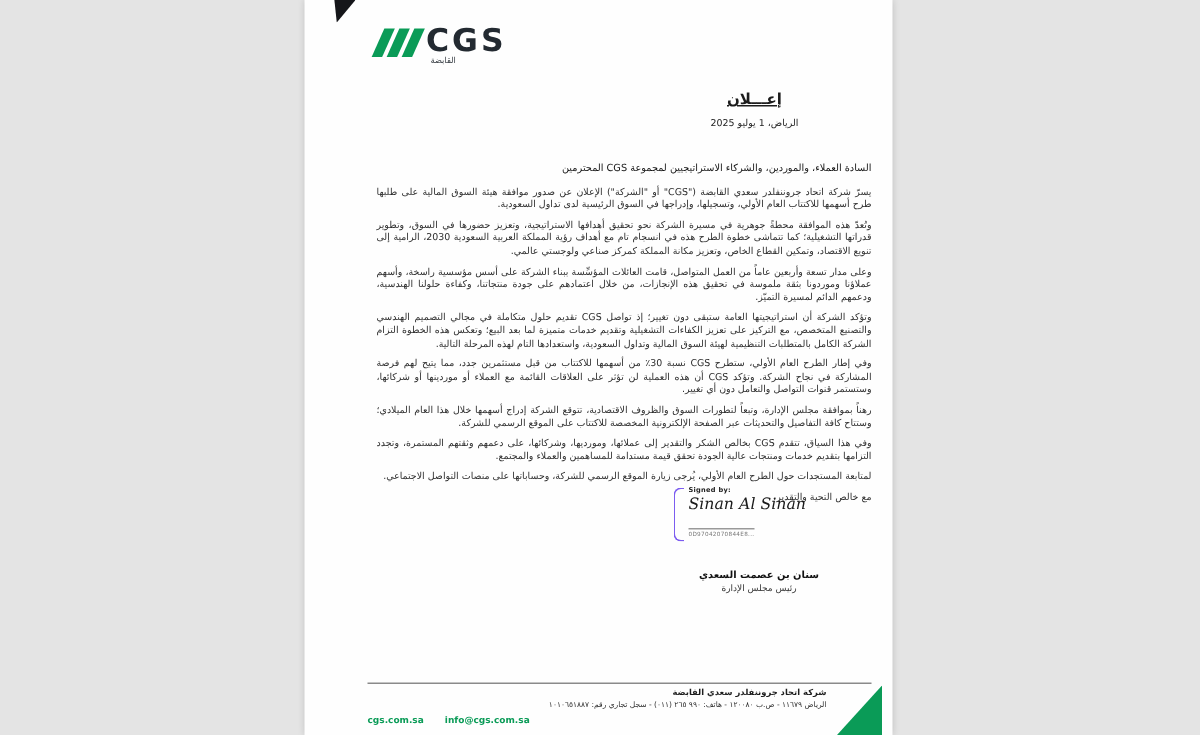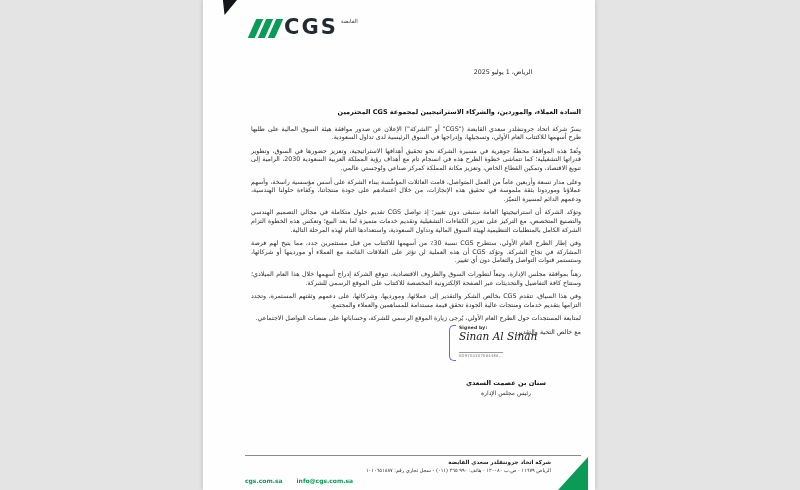--- a/index.html
+++ b/index.html
@@ -14,36 +14,36 @@
   
   .corner-tri {
     position:absolute; left:18px; top:0; width:16px; height:15px;
     background:#15161a; clip-path:polygon(12% 0, 100% 0, 22% 100%);
   }
 
   
   .logo { position:absolute; left:49px; top:17px; display:flex; align-items:flex-start; }
   .slashes { display:flex; gap:3px; margin-top:2px; margin-right:5px; }
   .slash { width:7px; height:19px; background:var(--green); transform:skewX(-24deg); }
-  .logo-textcol { display:flex; }
+  .logo-textcol { display:flex; flex-direction:column; }
   .logo-word { font-size:21px; font-weight:bold; letter-spacing:2px; color:#232a31; line-height:20px; font-family:"DejaVu Sans", sans-serif; }
   .logo-sub { font-size:5.5px; color:#3a4046; margin-top:1px; margin-left:3px; }
 
   
   .title-wrap { position:absolute; left:300px; top:61px; transform:translateX(-50%); text-align:center; direction:rtl; width:160px; }
   .doc-title { font-size:10px; font-weight:bold; color:#1c1c1c; text-decoration:underline; letter-spacing:1px; }
   .doc-date { font-size:6.3px; color:#222; margin-top:7px; }
 
   
   .content {
     position:absolute; top:108px; right:14px; left:48px;
     direction:rtl; text-align:justify; color:#2b2b2b;
     font-size:6.3px; line-height:8.6px;
   }
-  .salutation { font-weight:bold; font-size:6.5px; color:#111; margin-bottom:8px; text-align:right; }
+  .salutation { font-weight:normal; font-size:6.5px; color:#111; margin-bottom:8px; text-align:right; }
   .para { margin-bottom:5px; }
   .closing { margin-top:3px; text-align:right; }
 
   
   .sig { position:absolute; width:110px; }
   .sig-1 { left:46px;  top:327px; }
   .sig-2 { left:248px; top:320px; }
   .sig-3 { left:219px; top:392px; }
   .stamp { position:relative; display:flex; align-items:stretch; padding-top:5px; }
   .bracket { width:7px; border:1.6px solid var(--ac,#4a90d9); border-right:none; border-radius:5px 0 0 5px; margin-left:-2px; }
@@ -80,20 +80,21 @@
       <div class="slash"></div>
       <div class="slash"></div>
     </div>
     <div class="logo-textcol">
       <div class="logo-word">CGS</div>
       <div class="logo-sub">القابضة</div>
     </div>
   </div>
 
   <div class="title-wrap">
+    <div class="doc-title">إعـــلان</div>
     <div class="doc-date">الرياض، 1 يوليو 2025</div>
   </div>
 
   <div class="content">
     <div class="salutation">السادة العملاء، والموردين، والشركاء الاستراتيجيين لمجموعة CGS المحترمين</div>
     <div class="para">يسرّ شركة اتحاد جروننفلدر سعدي القابضة ("CGS" أو "الشركة") الإعلان عن صدور موافقة هيئة السوق المالية على طلبها طرح أسهمها للاكتتاب العام الأولي، وتسجيلها، وإدراجها في السوق الرئيسية لدى تداول السعودية.</div>
     <div class="para">وتُعدّ هذه الموافقة محطةً جوهرية في مسيرة الشركة نحو تحقيق أهدافها الاستراتيجية، وتعزيز حضورها في السوق، وتطوير قدراتها التشغيلية؛ كما تتماشى خطوة الطرح هذه في انسجام تام مع أهداف رؤية المملكة العربية السعودية 2030، الرامية إلى تنويع الاقتصاد، وتمكين القطاع الخاص، وتعزيز مكانة المملكة كمركز صناعي ولوجستي عالمي.</div>
     <div class="para">وعلى مدار تسعة وأربعين عاماً من العمل المتواصل، قامت العائلات المؤسِّسة ببناء الشركة على أسس مؤسسية راسخة، وأسهم عملاؤنا وموردونا بثقة ملموسة في تحقيق هذه الإنجازات، من خلال اعتمادهم على جودة منتجاتنا، وكفاءة حلولنا الهندسية، ودعمهم الدائم لمسيرة التميّز.</div>
     <div class="para">وتؤكد الشركة أن استراتيجيتها العامة ستبقى دون تغيير؛ إذ تواصل CGS تقديم حلول متكاملة في مجالي التصميم الهندسي والتصنيع المتخصص، مع التركيز على تعزيز الكفاءات التشغيلية وتقديم خدمات متميزة لما بعد البيع؛ وتعكس هذه الخطوة التزام الشركة الكامل بالمتطلبات التنظيمية لهيئة السوق المالية وتداول السعودية، واستعدادها التام لهذه المرحلة التالية.</div>
     <div class="para">وفي إطار الطرح العام الأولي، ستطرح CGS نسبة 30٪ من أسهمها للاكتتاب من قبل مستثمرين جدد، مما يتيح لهم فرصة المشاركة في نجاح الشركة. وتؤكد CGS أن هذه العملية لن تؤثر على العلاقات القائمة مع العملاء أو موردينها أو شركائها، وستستمر قنوات التواصل والتعامل دون أي تغيير.</div>

